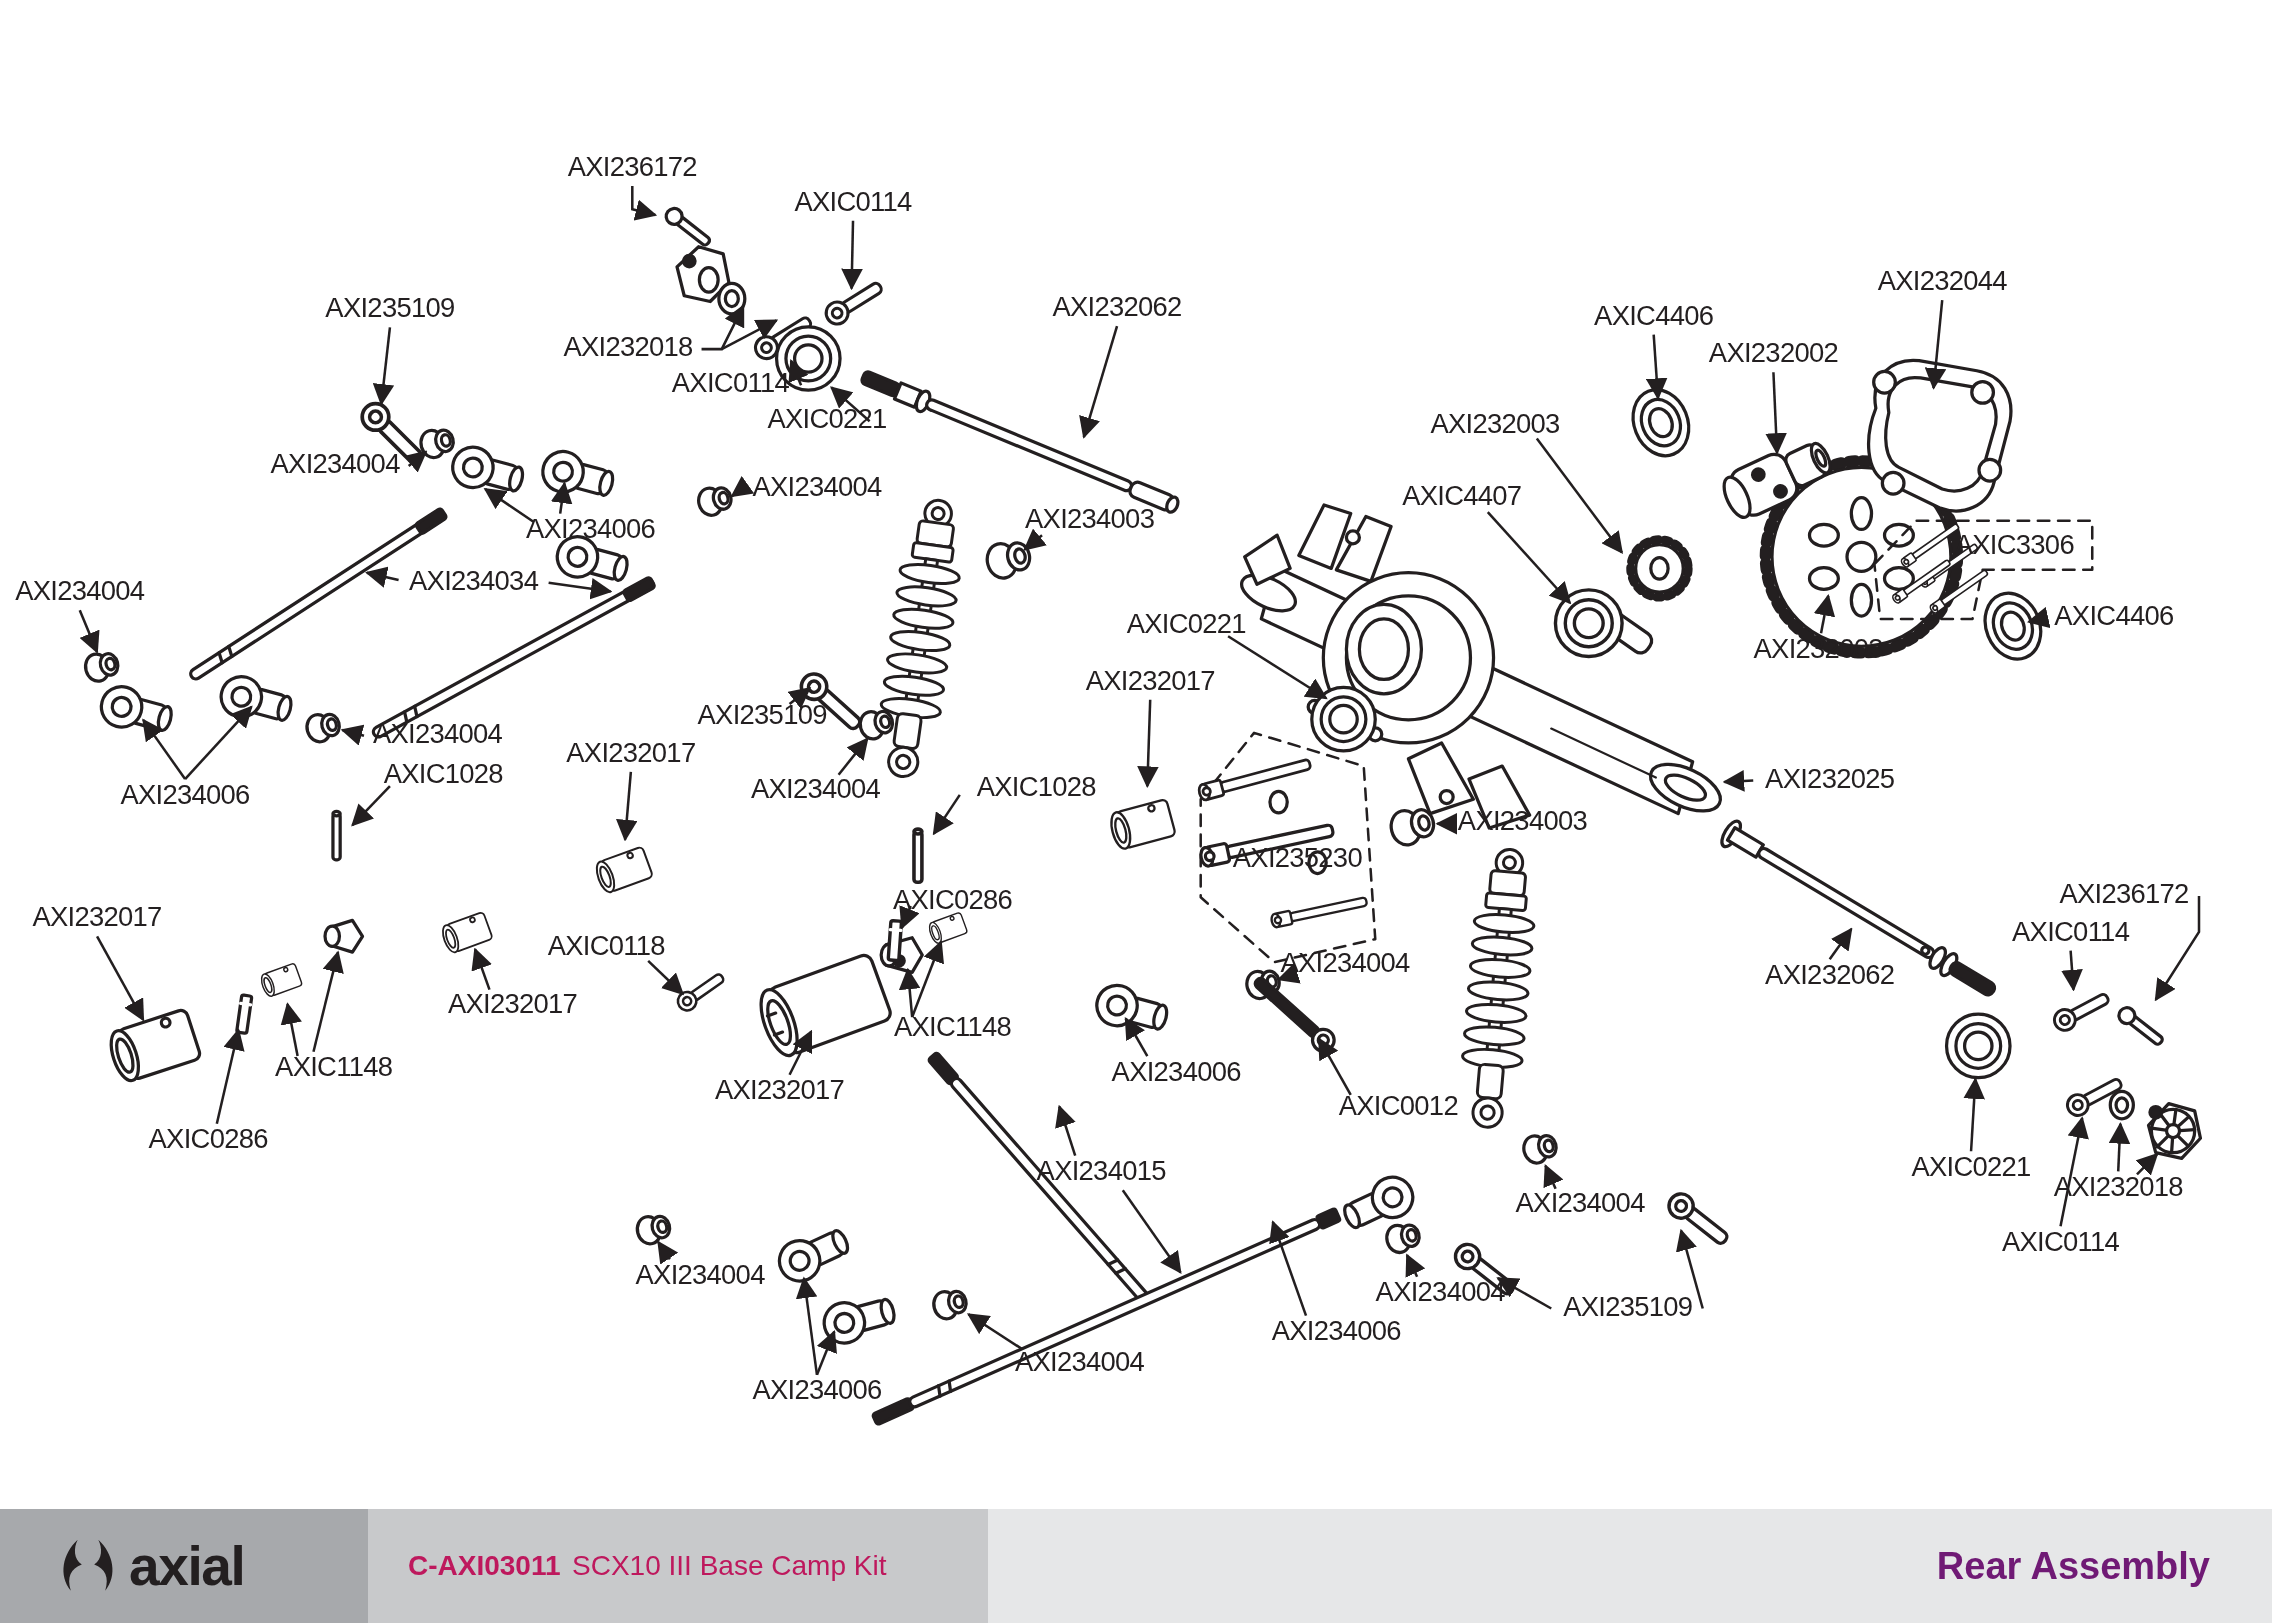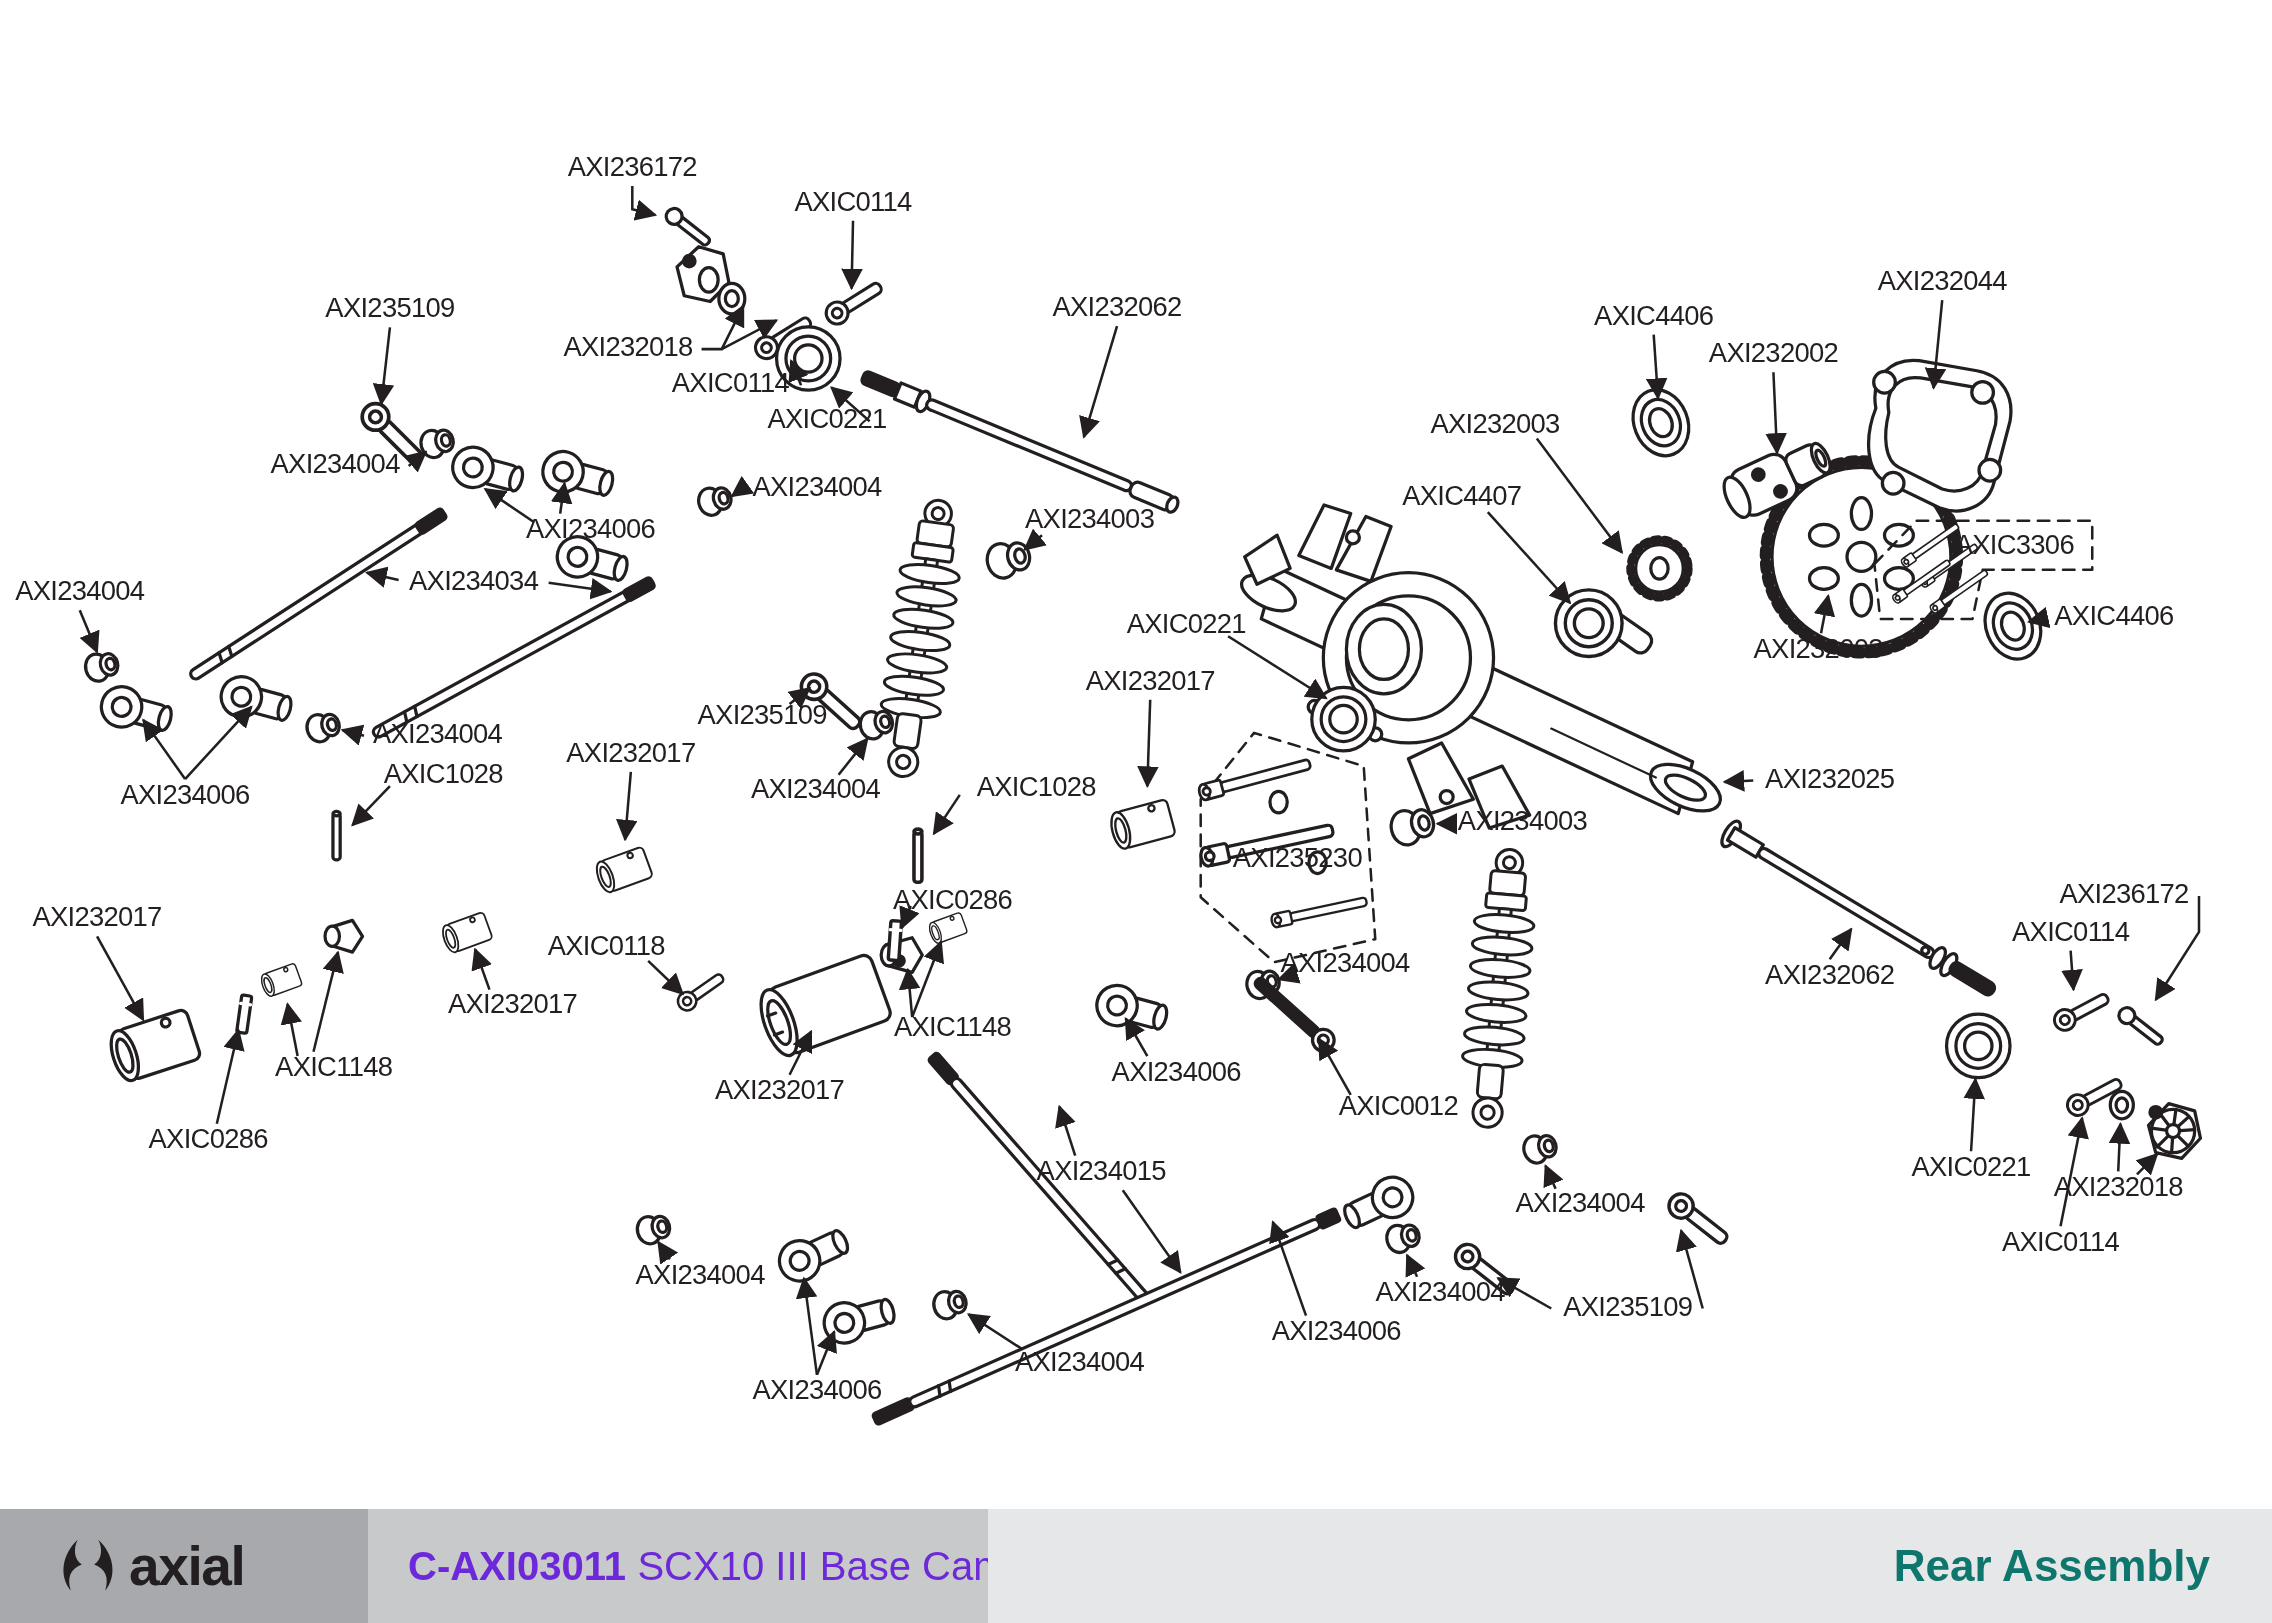--- a/index.html
+++ b/index.html
@@ -15,24 +15,24 @@
   .parts .dash{fill:none;stroke-dasharray:16 12;stroke-width:3.5;}
   .parts .thin{stroke-width:3;fill:none;}
   
   #callouts text{font:400 38px "Liberation Sans", sans-serif;fill:#231f20;stroke:none;
                  text-anchor:middle;dominant-baseline:middle;letter-spacing:-1px;}
   #callouts .leader{fill:none;stroke:#231f20;stroke-width:3.5;}
   
   .footer{position:absolute;left:0;bottom:0;width:2273px;height:114px;display:flex;align-items:stretch;}
   .footer-left{width:368px;background:#a7a9ac;display:flex;align-items:center;padding-left:57px;box-sizing:border-box;}
   .footer-mid{width:620px;background:#c8c9cb;display:flex;align-items:center;padding-left:40px;box-sizing:border-box;
-              font-size:40px;color:#6d28d9;white-space:nowrap;}
+              font-size:28px;color:#be185d;white-space:nowrap;}
   .footer-mid b{margin-right:11.5px;}
   .footer-right{flex:1;background:#e6e7e8;display:flex;align-items:center;justify-content:flex-end;
-                padding-right:63px;box-sizing:border-box;font-size:44px;font-weight:bold;color:#0f766e;}
+                padding-right:63px;box-sizing:border-box;font-size:38px;font-weight:bold;color:#701a75;}
   .axial-word{font-size:55px;font-weight:bold;color:#231f20;letter-spacing:-1.4px;margin-left:10px;}
 </style>
 </head>
 <body>
 
 <div class="page">
 
 <svg class="diagram" width="2273" height="1509" viewBox="0 0 3150 2092" xmlns="http://www.w3.org/2000/svg">
   <defs>
     <marker id="arrowhead" viewBox="0 0 12 12" refX="11" refY="6" markerWidth="30" markerHeight="30" markerUnits="userSpaceOnUse" orient="auto">

